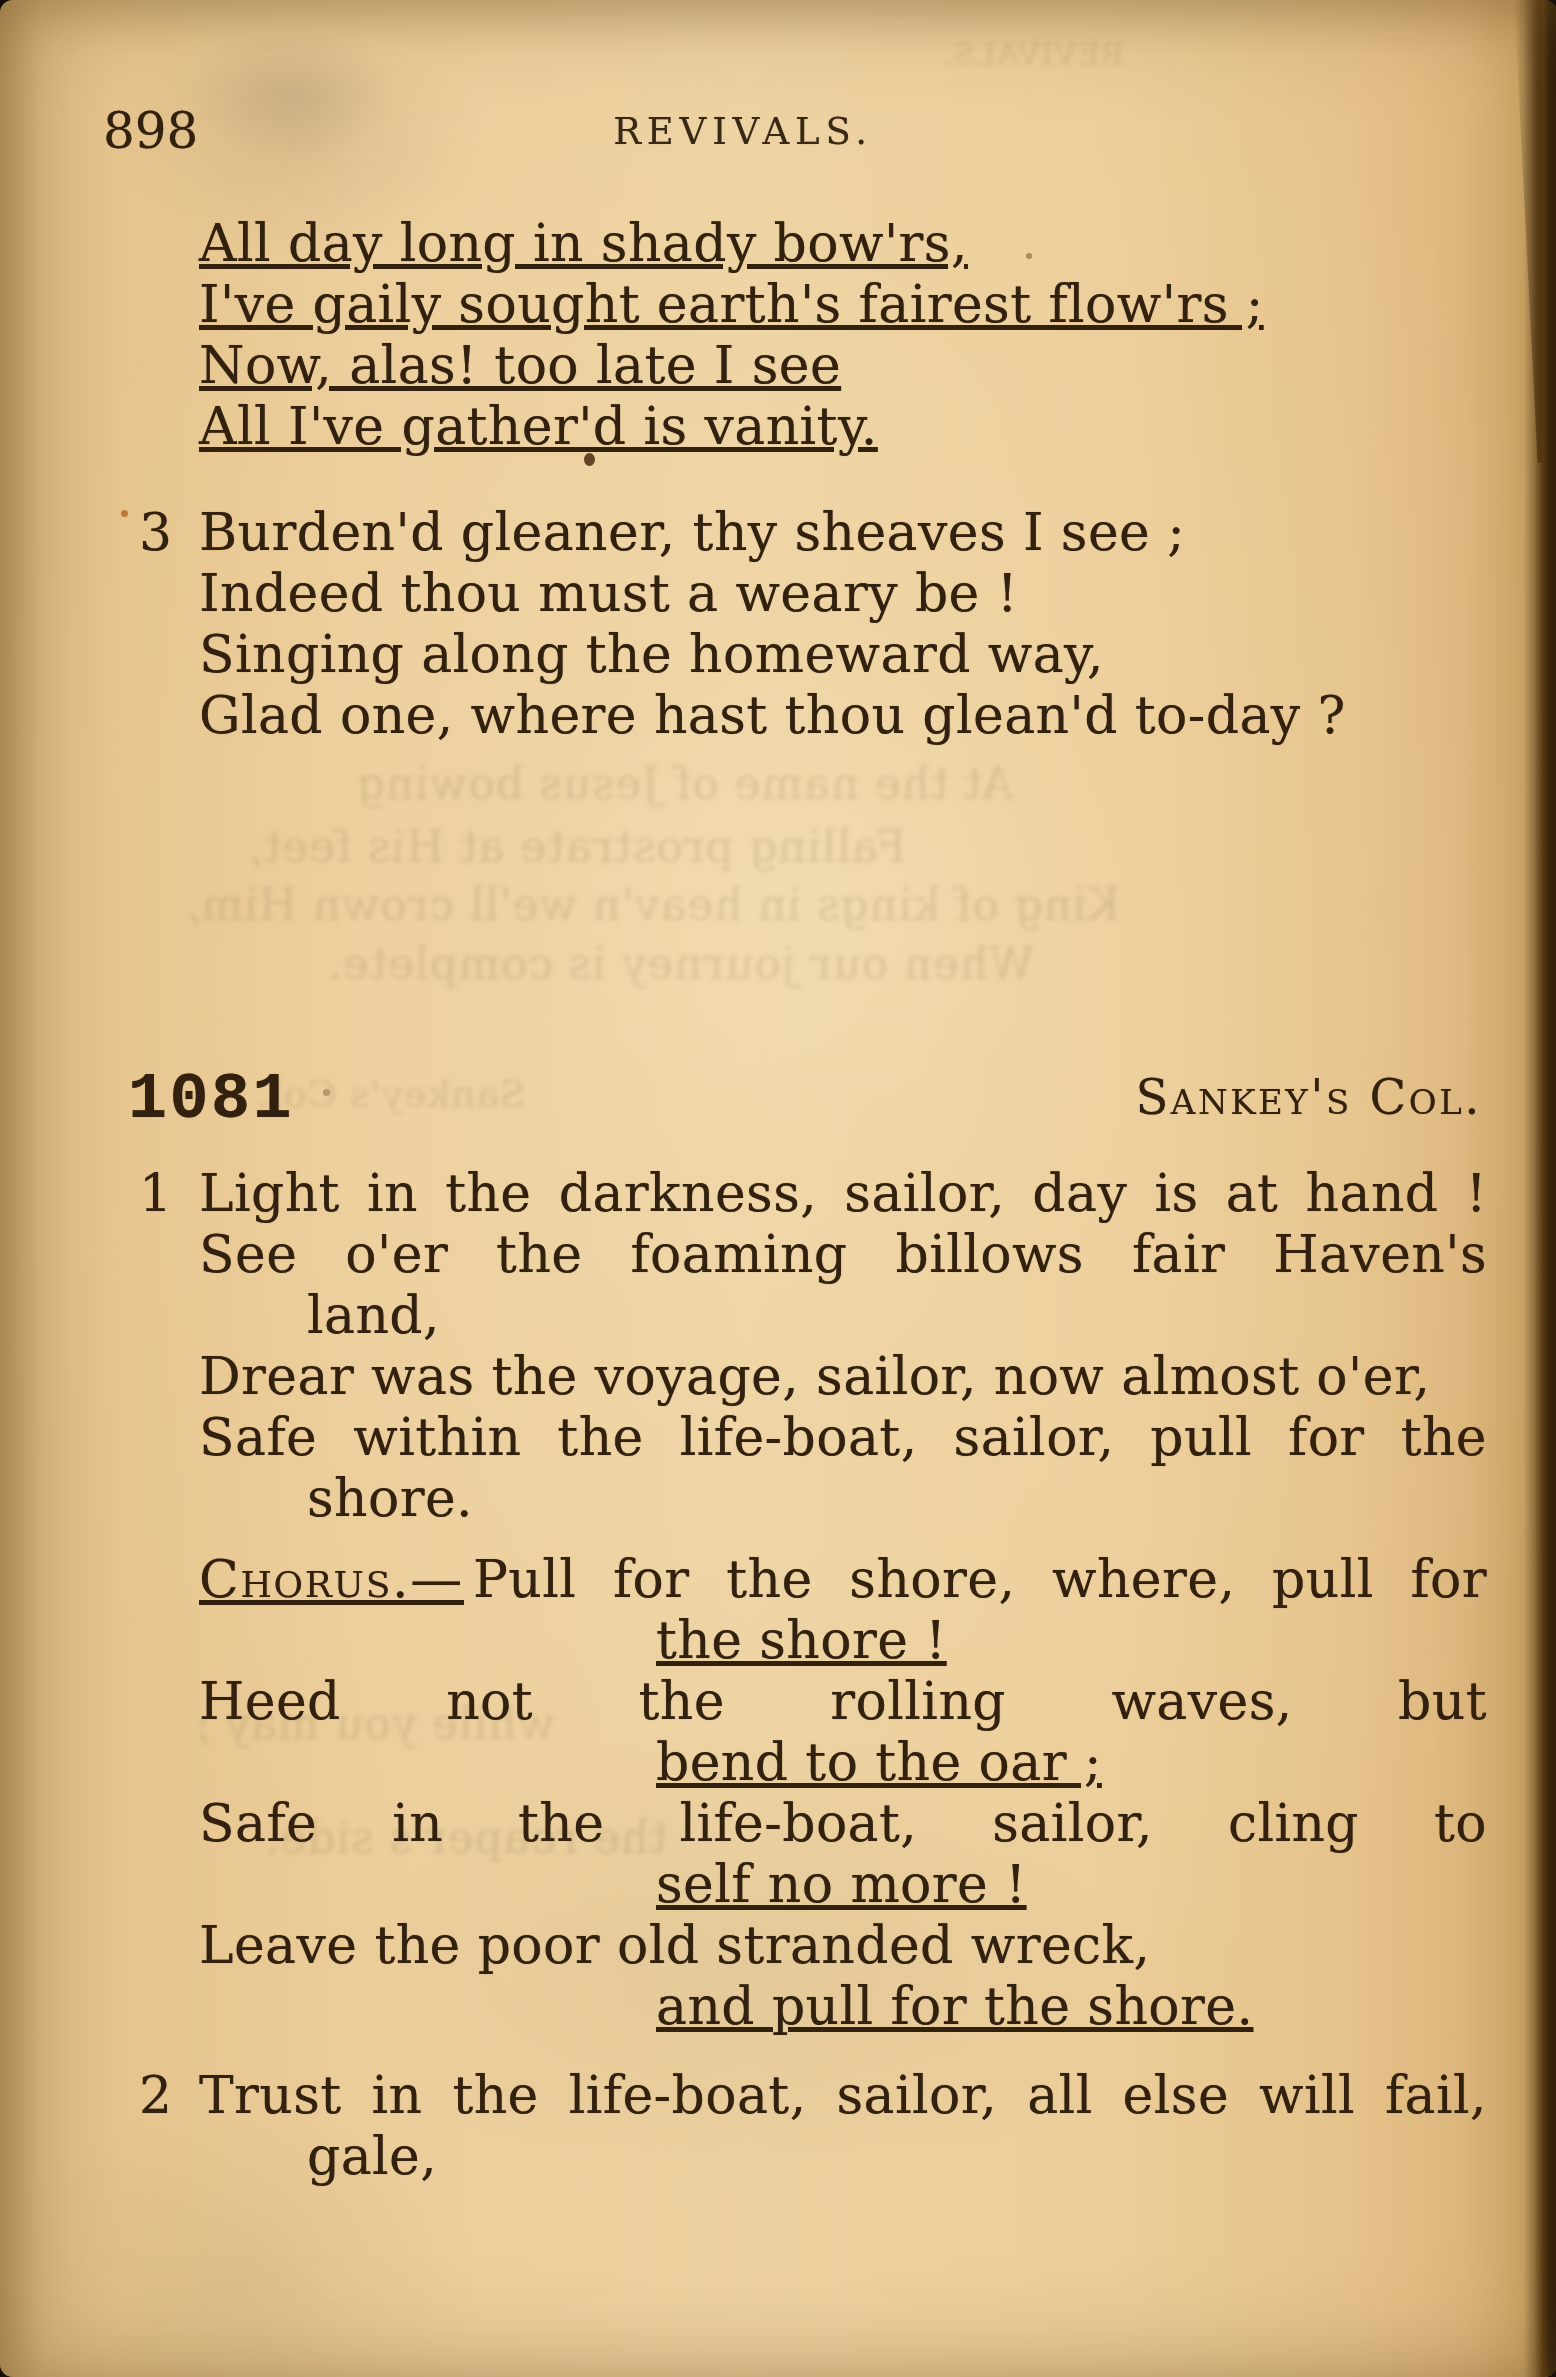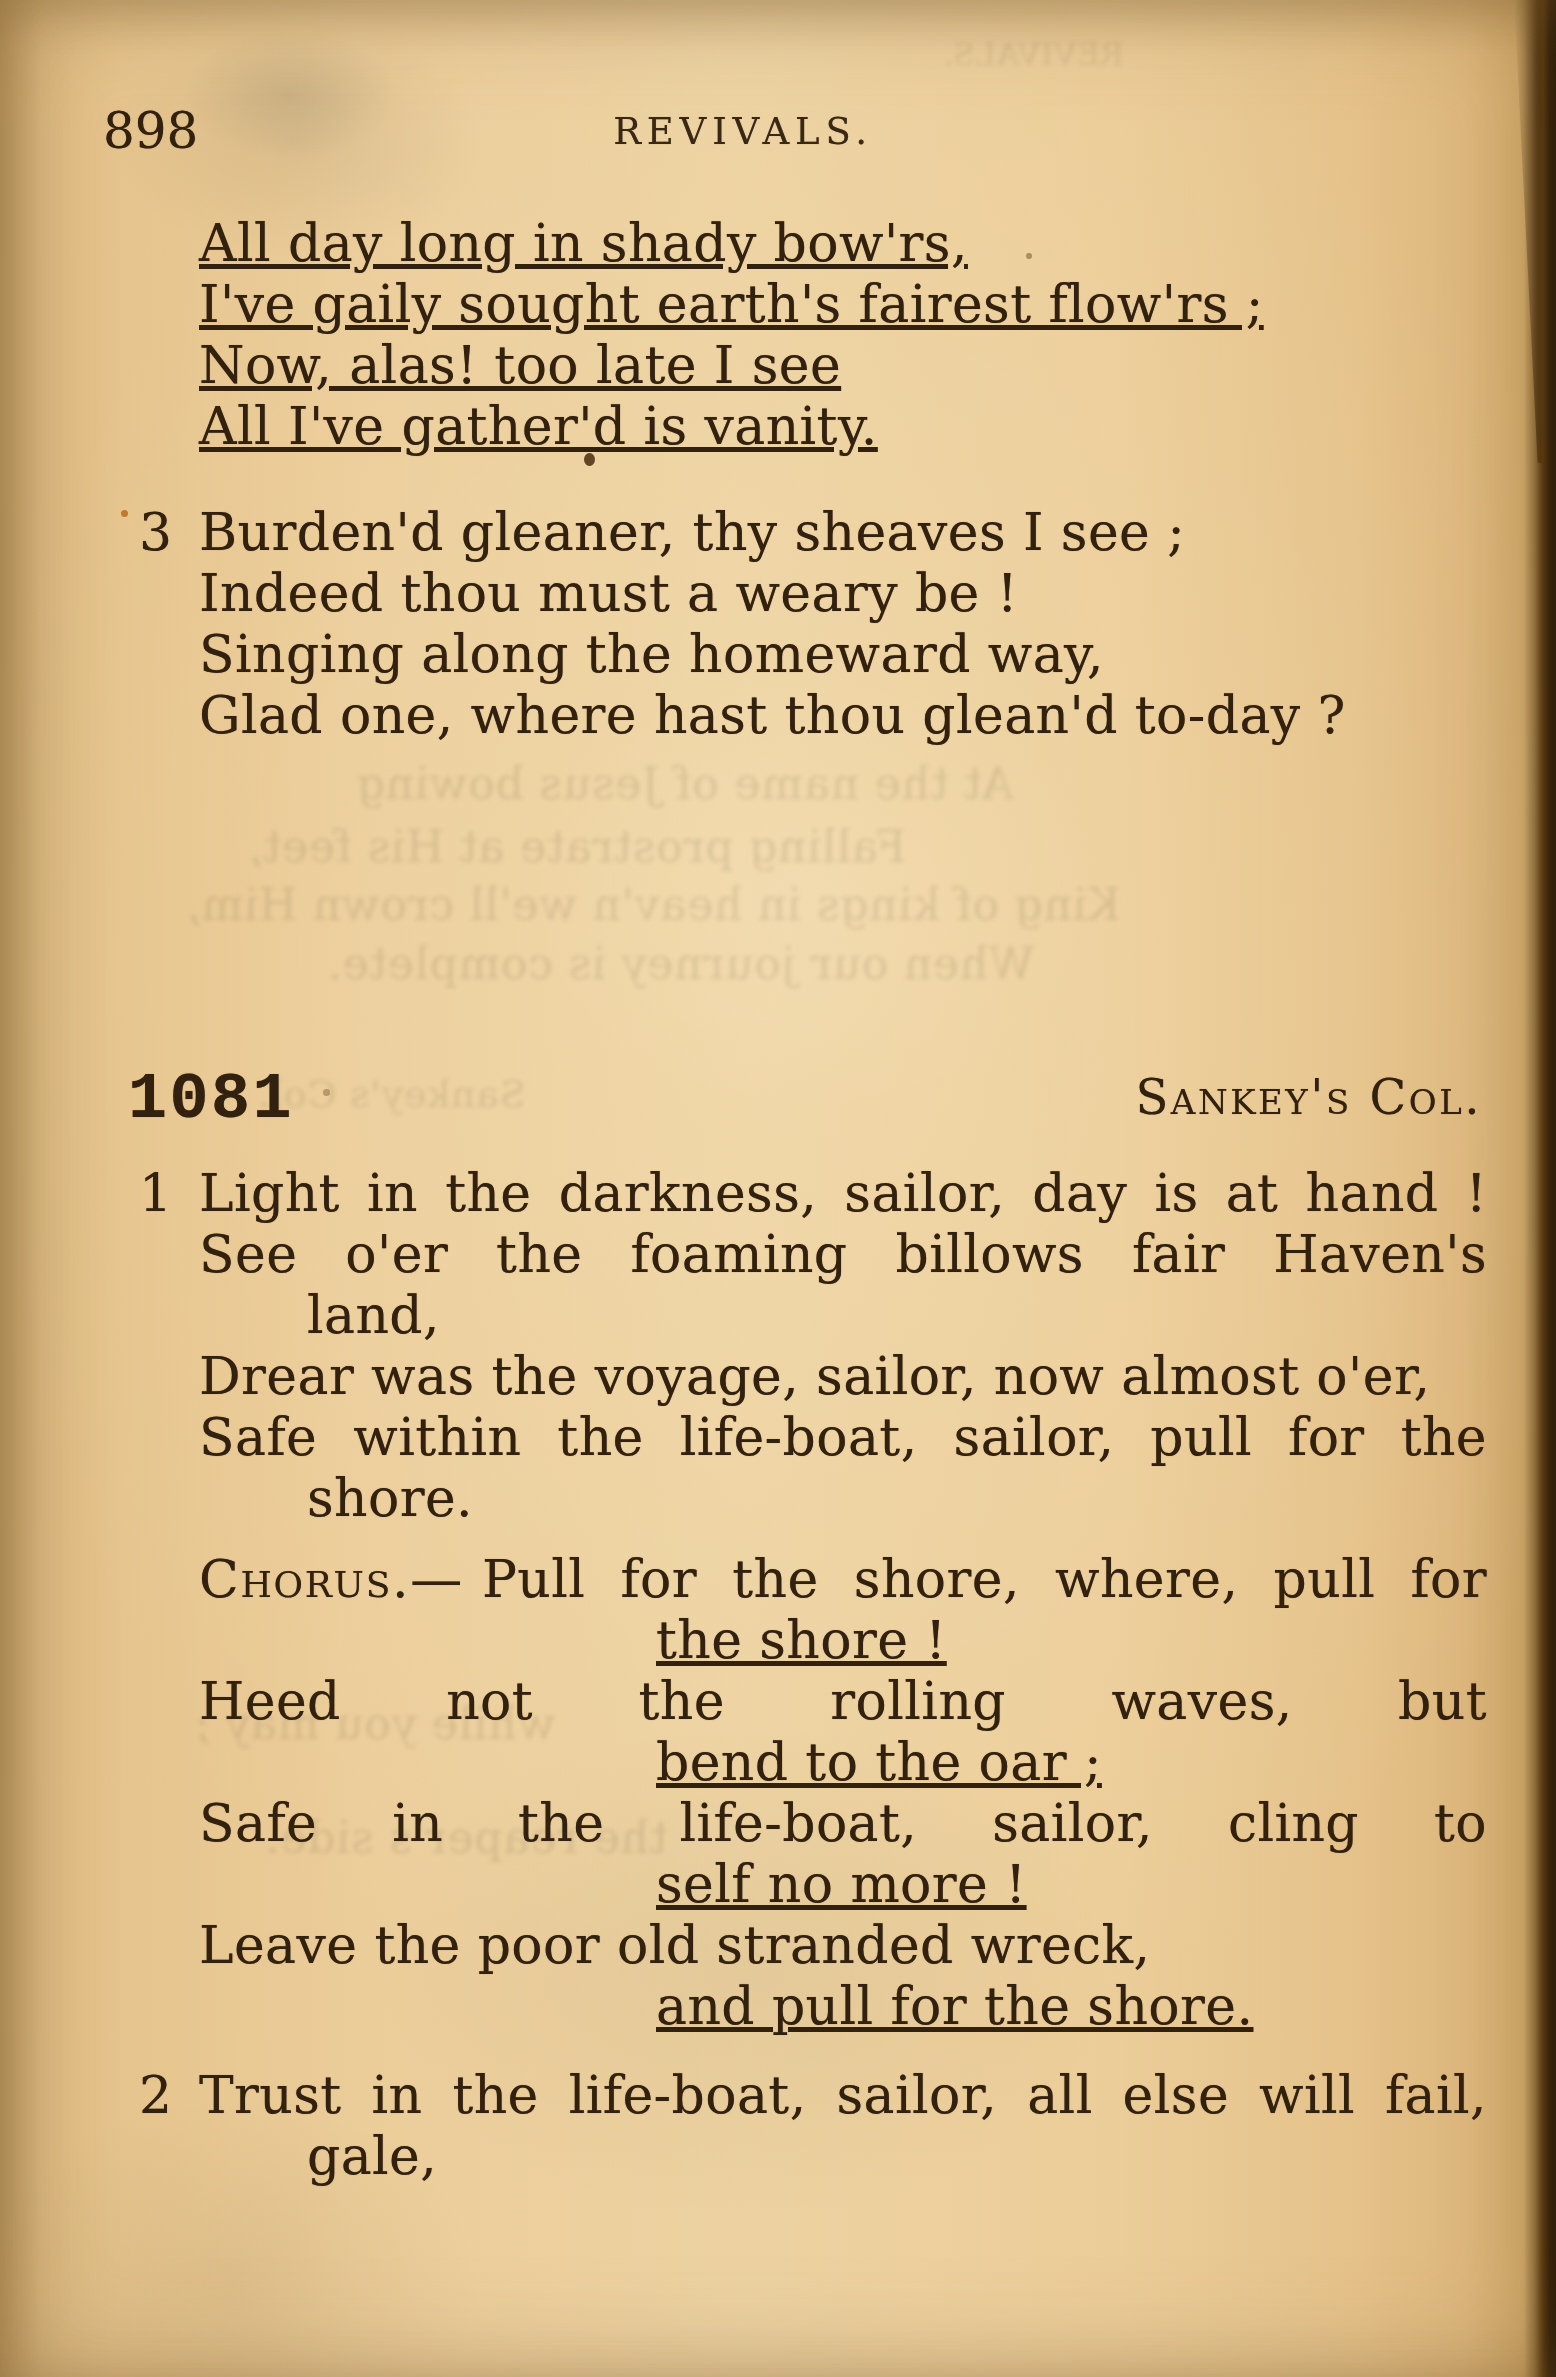--- a/index.html
+++ b/index.html
@@ -3,20 +3,21 @@
 <meta charset="utf-8">
 <style>
   html,body{margin:0;padding:0;background:#17100a;}
   .page{
     position:relative;width:1557px;height:2377px;overflow:hidden;
     font-family:"DejaVu Serif","Liberation Serif",serif;
     color:#33210f;
     background:
       radial-gradient(ellipse 1159px 1490px at 52% 42%, rgba(255,240,205,.20), rgba(255,240,205,0) 75%),
       linear-gradient(90deg,#cda96f 0px,#debb83 41px,#e6c48d 116px,#ebcd9a 356px,#edd2a1 745px,#ebcd99 1117px,#e5c28a 1357px,#ddb77d 1465px,#d2ab6d 1519px,#c39d5e 1539px,#b08a4e 1557px);
+    border-radius: 13px;
   }
   .blotches{position:absolute;inset:0;pointer-events:none;background:
       radial-gradient(ellipse 265px 174px at 298px 141px, rgba(105,88,58,.12), transparent 70%),
       radial-gradient(ellipse 430px 331px at 811px 894px, rgba(255,248,225,.12), transparent 70%),
       radial-gradient(ellipse 530px 356px at 745px 1970px, rgba(120,95,55,.08), transparent 70%),
       radial-gradient(ellipse 356px 265px at 232px 2284px, rgba(118,93,52,.10), transparent 70%),
       radial-gradient(ellipse 166px 99px at 290px 95px, rgba(95,92,80,.16), transparent 65%);
   }
   .vignette{position:absolute;inset:0;pointer-events:none;
     box-shadow:inset 0 0 108px rgba(110,78,32,.35), inset 0 18px 37px rgba(110,78,32,.18), inset 23px 0 50px rgba(110,78,32,.16);}
@@ -32,21 +33,21 @@
   .line.j{text-align:justify;text-align-last:justify;}
   .ind1{margin-left:108px;}
   .ind2{}
   .ind3{margin-left:457px;text-decoration:underline;}
   .vnum{position:absolute;left:-60px;top:0;font-size:52px;line-height:61px;text-shadow:0 0 0.8px rgba(51,33,15,.55);}
   #stz-cont{top:213px;text-decoration:underline;}
   #stz-3{top:502px;}
   #stz-v1{top:1163px;}
   #chorus{top:1549px;}
   #stz-v2{top:2065px;}
-  .chorus-label{font-variant:small-caps;letter-spacing:1.7px;margin-right:18px;}
+  .chorus-label{font-variant:small-caps;letter-spacing:1.7px;margin-right:9px;text-decoration:underline;}
   
   .page-header{position:absolute;top:106px;left:0;right:71px;height:66px;}
   .page-number{position:absolute;left:103px;top:0;font-size:50px;line-height:50px;text-shadow:0 0 0.8px rgba(51,33,15,.5);}
   .running-title{position:absolute;left:50%;transform:translateX(-50%);top:6.6px;font-size:37px;line-height:37px;
     letter-spacing:5.8px;color:#3a2816;text-shadow:0 0 0.8px rgba(51,33,15,.45);}
   
   .hymn-heading{position:absolute;left:128px;right:71px;top:1068px;height:91px;}
   .hymn-number{position:absolute;left:0;top:0;font-size:65px;line-height:65px;font-weight:bold;letter-spacing:2.5px;
     text-shadow:0 0 0.8px rgba(51,33,15,.6);font-family:Liberation Mono, monospace;}
   .hymn-source{position:absolute;right:4px;top:5px;font-size:48px;line-height:48px;font-variant:small-caps;

